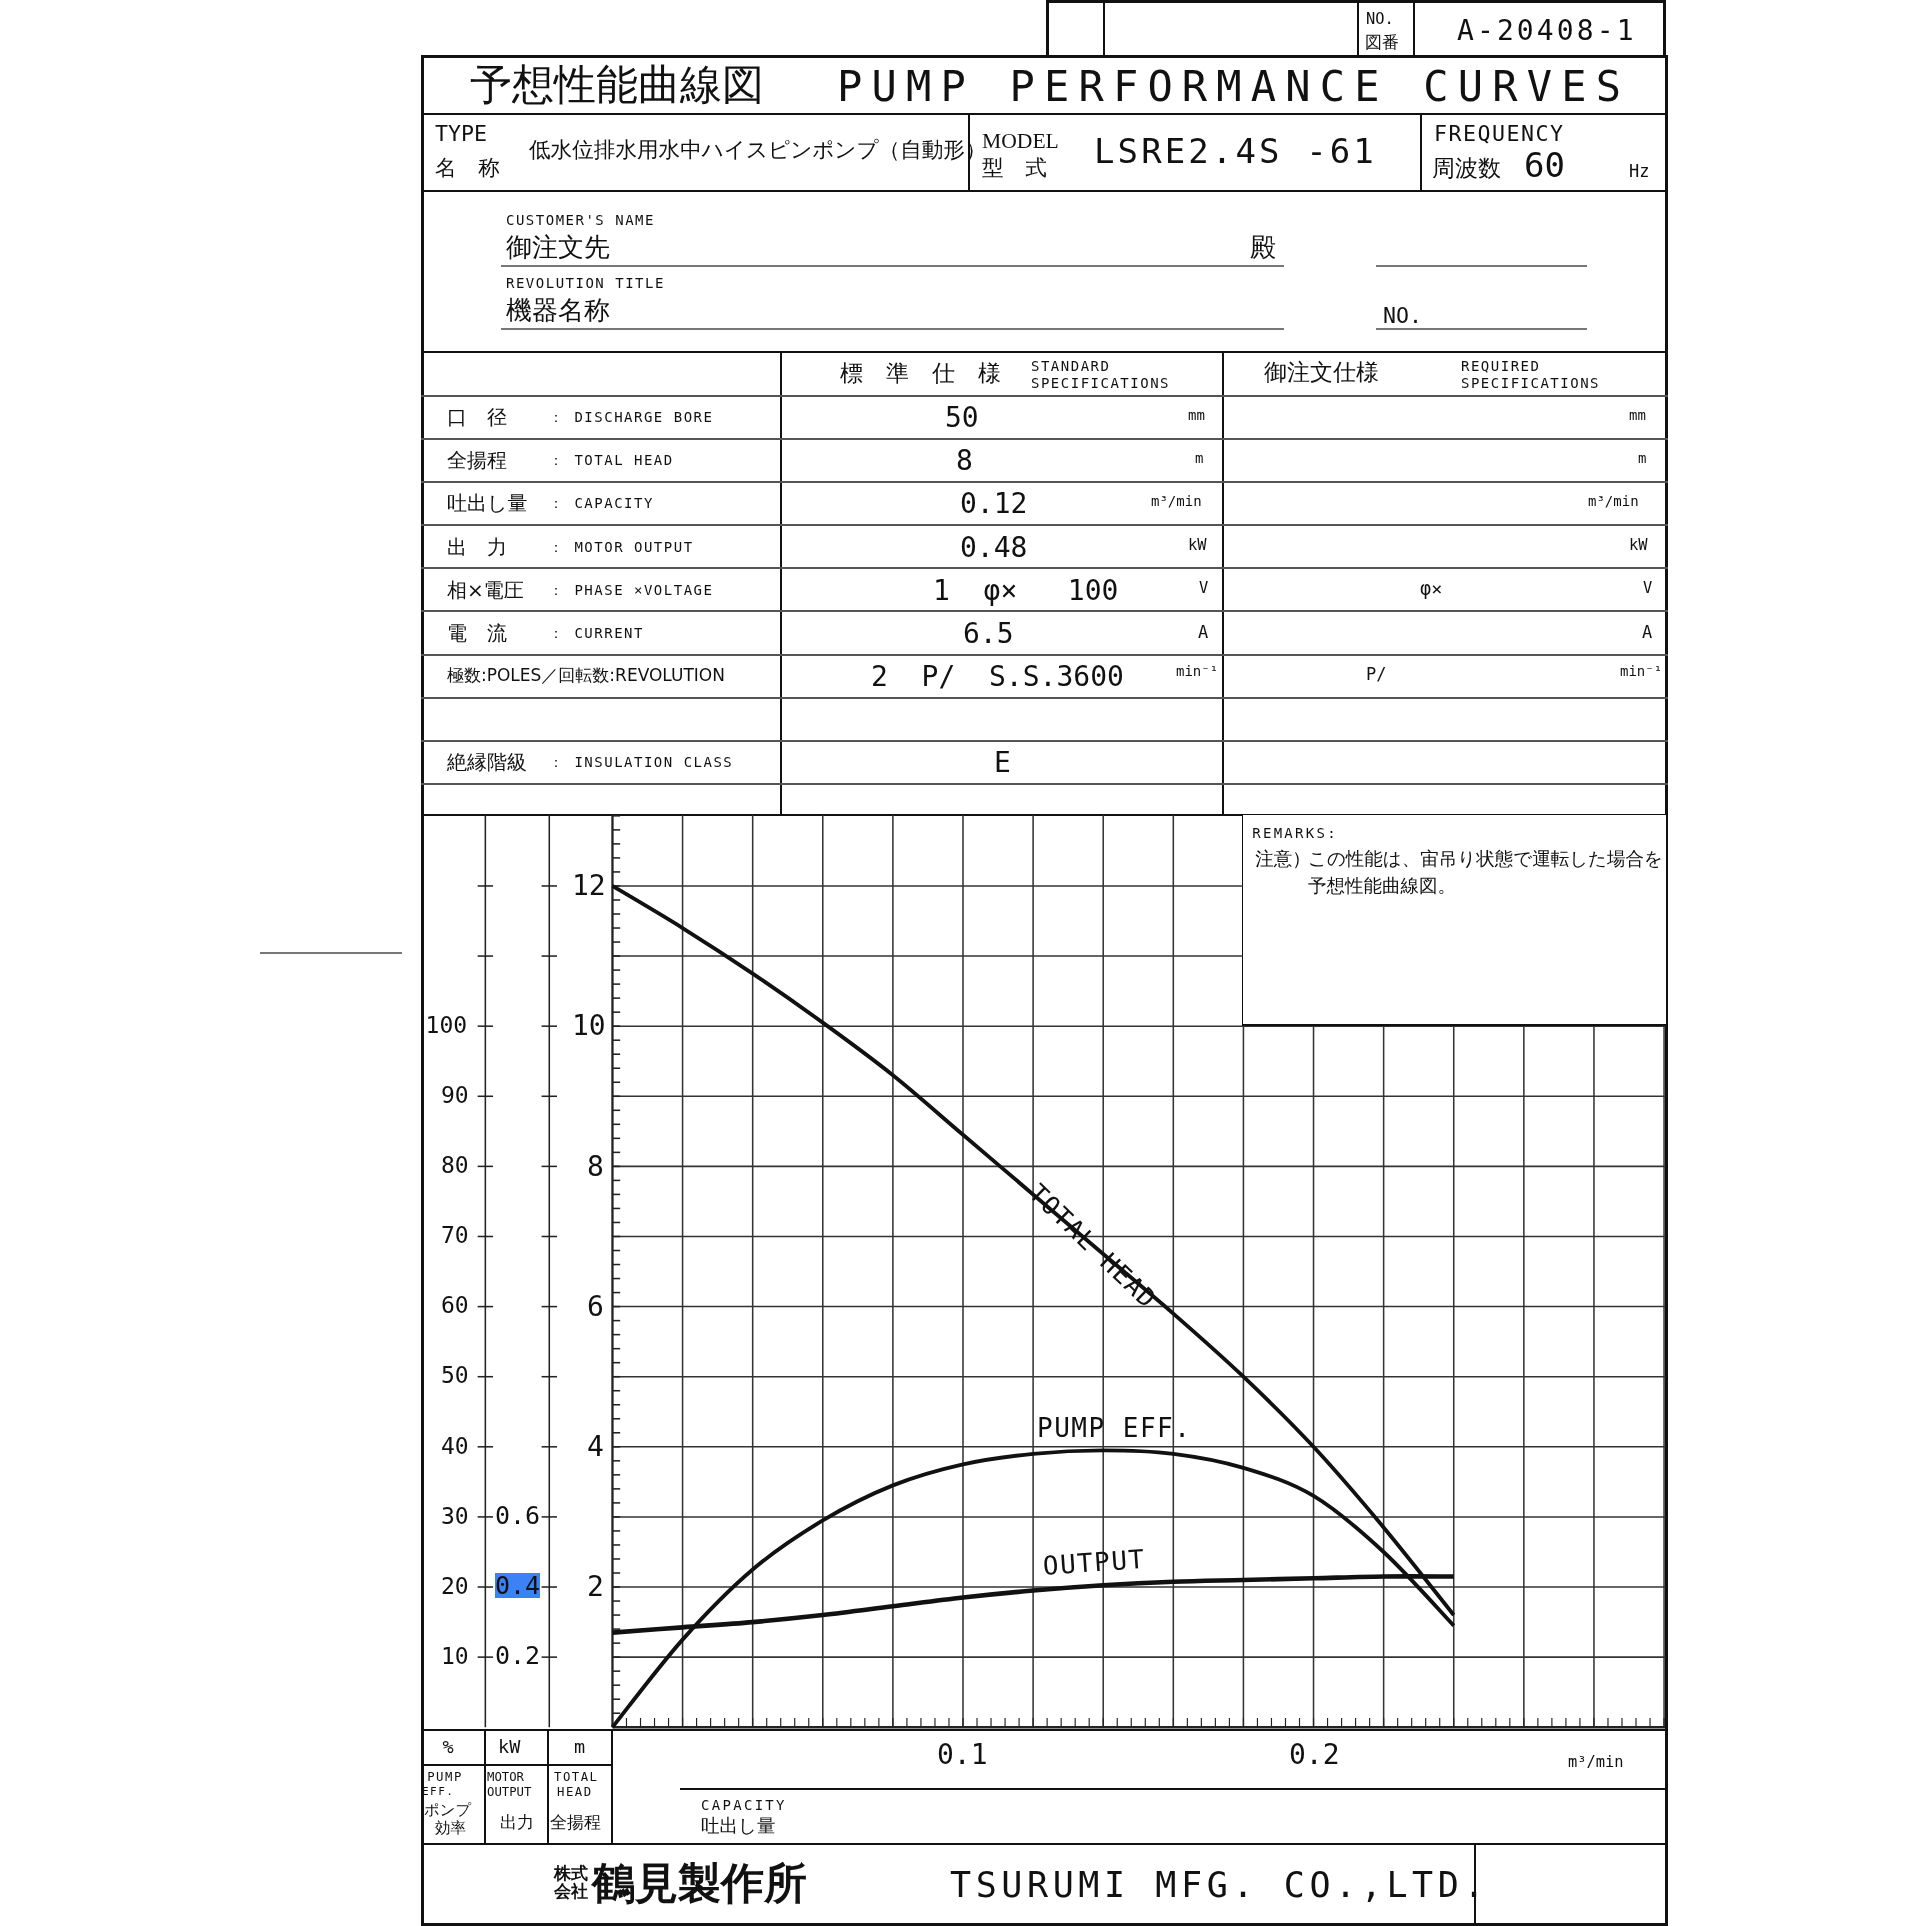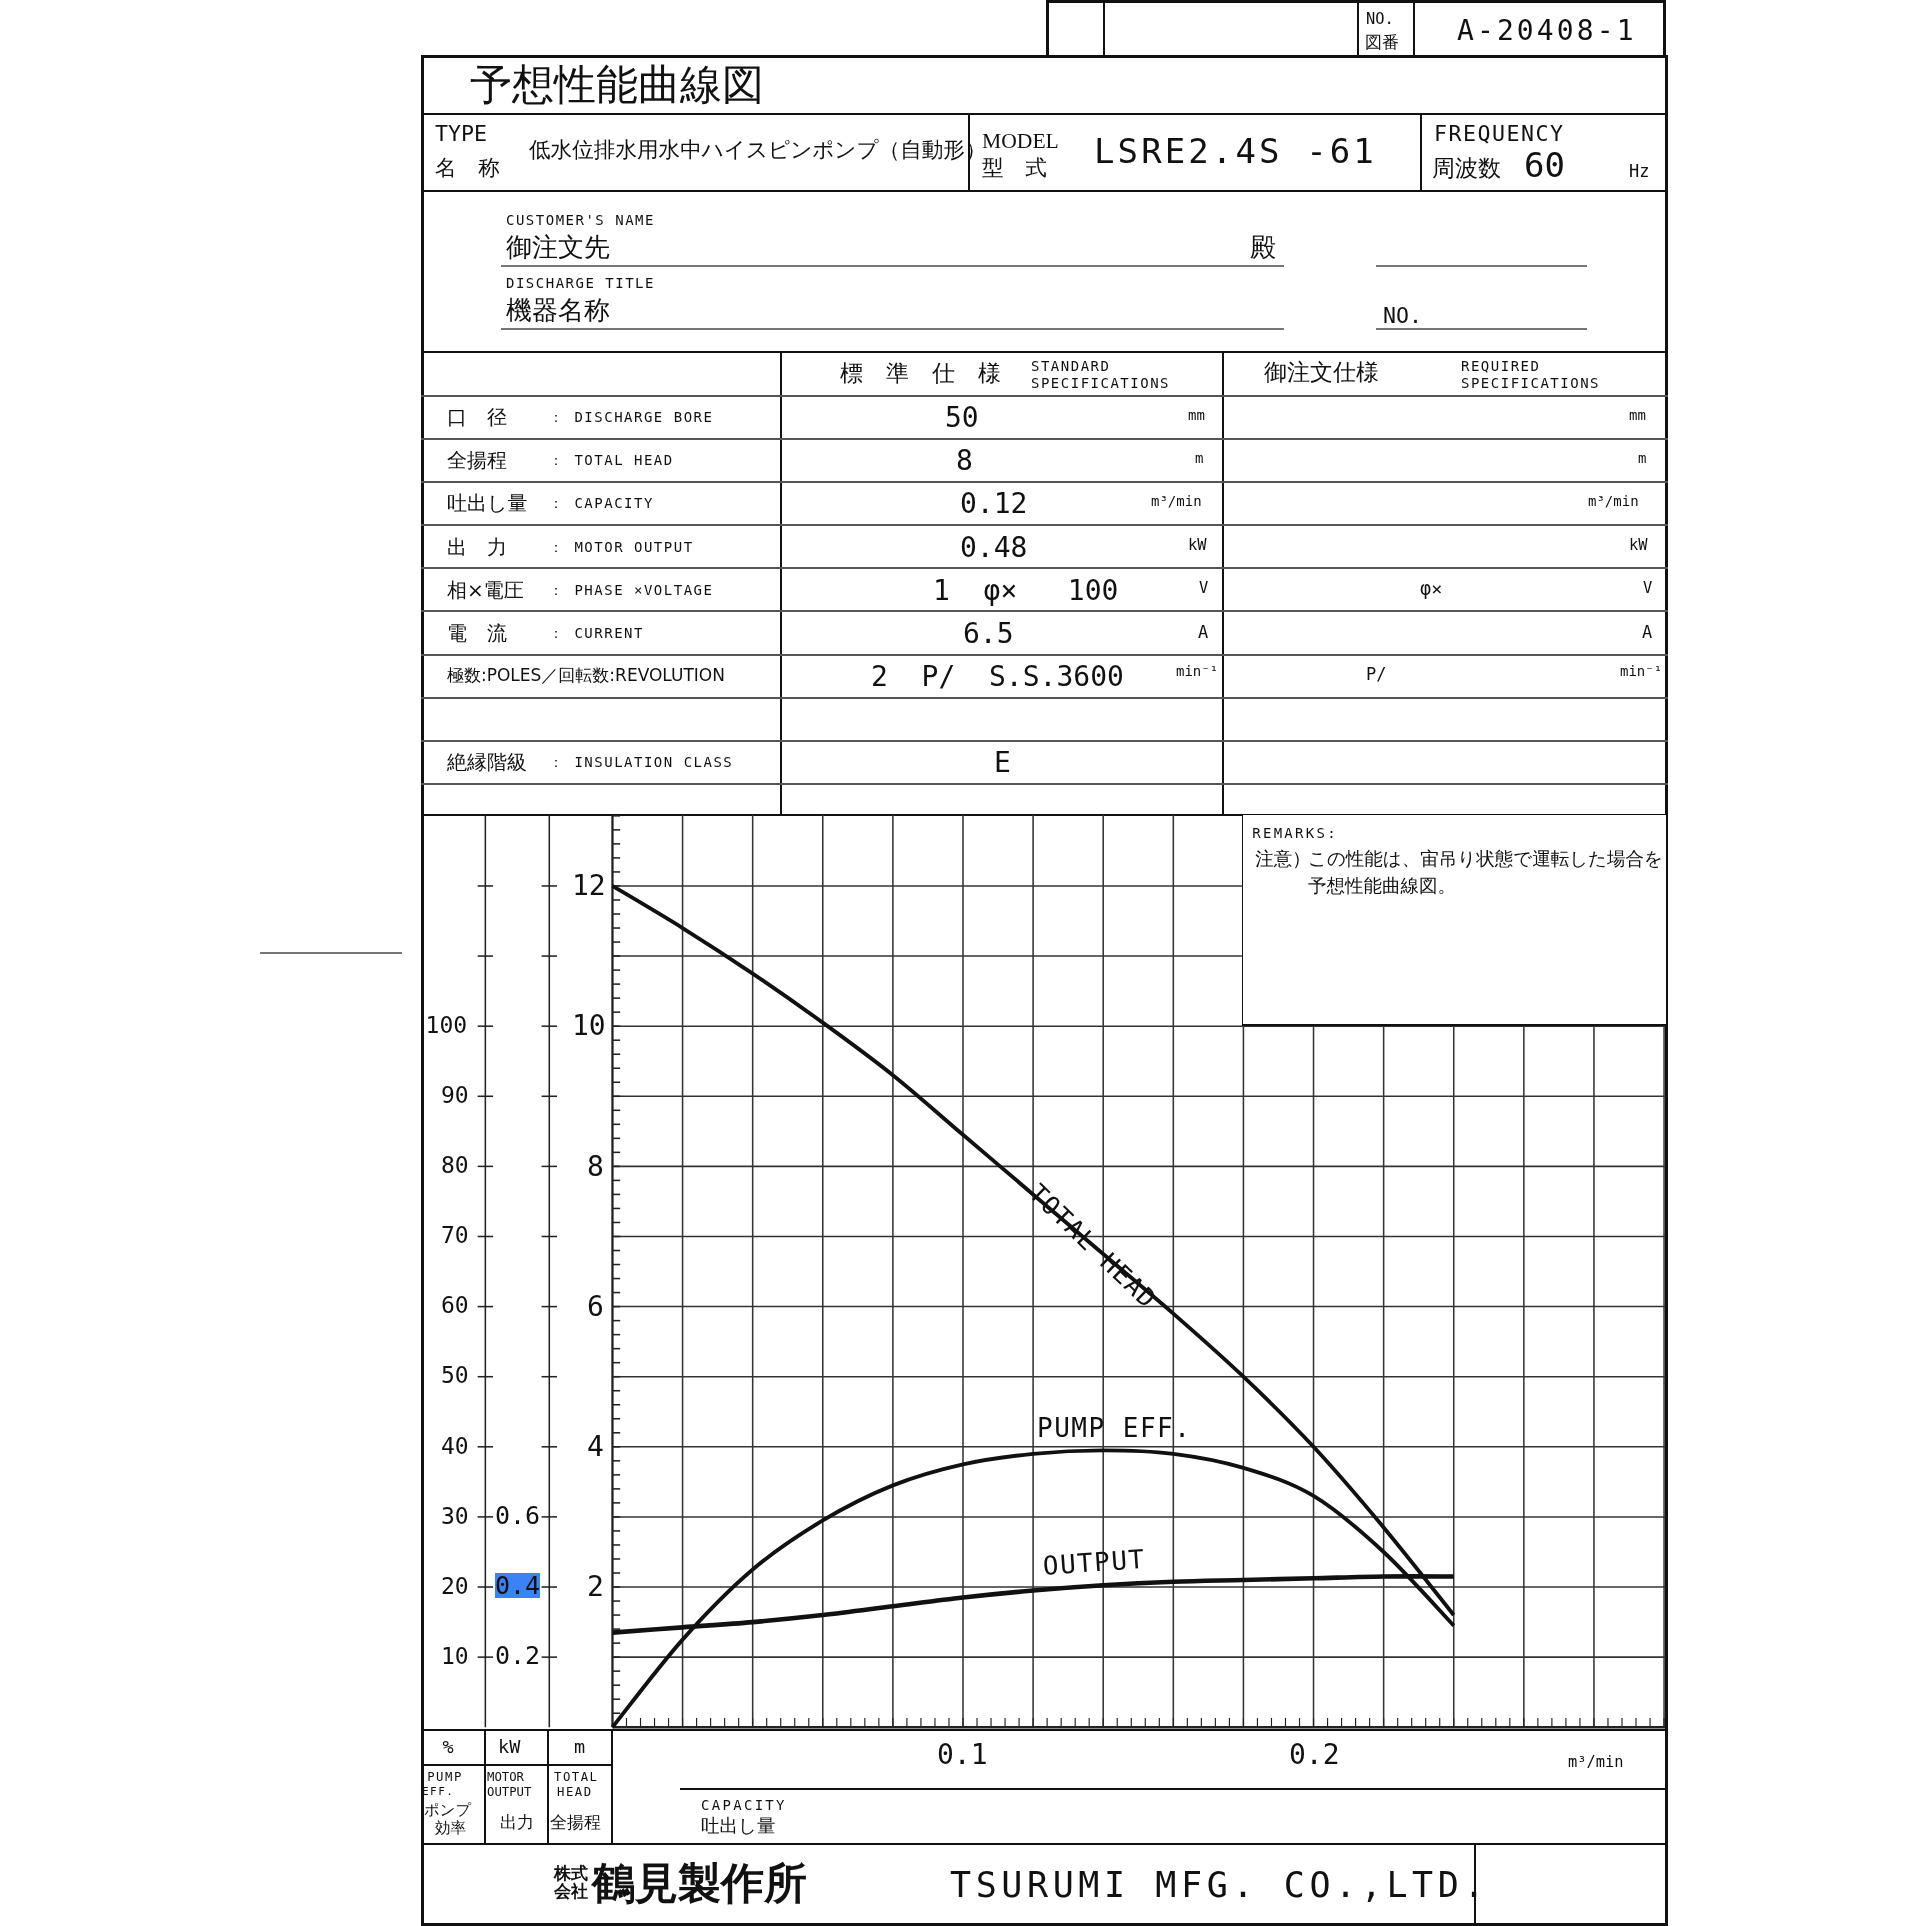--- a/index.html
+++ b/index.html
@@ -19,20 +19,21 @@
   <div class="ln" style="left:364px;top:0;width:1.5px;height:55px;"></div>
   <span class="t mono" style="left:317px;top:9.2px;font-size:15.4px;">NO.</span>
   <span class="t" style="left:316px;top:31px;font-size:17px;">図番</span>
   <span class="t mono" style="left:408px;top:14px;font-size:28px;letter-spacing:3.1px;">A-20408-1</span>
 </div>
 
 <div class="frame" style="left:421px;top:55px;width:1247px;height:1871px;"></div>
 
 <div class="abs" style="left:421px;top:55px;width:1247px;height:59px;">
   <span class="t" style="left:49px;top:9.2px;font-size:42px;">予想性能曲線図</span>
+  <span class="t mono" style="left:416px;top:10.8px;font-size:42px;letter-spacing:9.2px;">PUMP PERFORMANCE CURVES</span>
 </div>
 <div class="ln" style="left:421px;top:113px;width:1247px;height:2.3px;"></div>
 
 <div class="abs" style="left:421px;top:114px;width:1247px;height:77px;">
   <span class="t mono" style="left:14px;top:9.2px;font-size:21.6px;">TYPE</span>
   <span class="t" style="left:14px;top:43px;font-size:21.6px;">名　称</span>
   <span class="t" style="left:108px;top:25px;font-size:21.6px;">低水位排水用水中ハイスピンポンプ（自動形）</span>
   <div class="ln" style="left:547px;top:0;width:1.5px;height:77px;"></div>
   <span class="t mono" style="left:561px;top:17px;font-size:21.6px;font-family:Liberation Serif, serif;">MODEL</span>
   <span class="t" style="left:561px;top:43px;font-size:21.6px;">型　式</span>
@@ -44,21 +45,21 @@
   <span class="t mono" style="left:1208px;top:49px;font-size:17px;">Hz</span>
 </div>
 <div class="ln" style="left:421px;top:190px;width:1247px;height:2.3px;"></div>
 
 <div class="abs" style="left:421px;top:191px;width:1247px;height:162px;">
   <span class="t mono" style="left:85px;top:21.6px;font-size:14px;letter-spacing:1.5px;">CUSTOMER'S NAME</span>
   <span class="t" style="left:85px;top:43px;font-size:26px;">御注文先</span>
   <span class="t" style="left:829px;top:43px;font-size:26px;">殿</span>
   <div class="abs" style="left:80px;top:74px;width:783px;height:2.3px;background:#777;"></div>
   <div class="abs" style="left:955px;top:74px;width:211px;height:2.3px;background:#777;"></div>
-  <span class="t mono" style="left:85px;top:85px;font-size:14px;letter-spacing:1.5px;">DISCHARGE TITLE</span>
+  <span class="t mono" style="left:85px;top:85px;font-size:14px;letter-spacing:1.5px;">REVOLUTION TITLE</span>
   <span class="t" style="left:85px;top:106px;font-size:26px;">機器名称</span>
   <span class="t mono" style="left:962px;top:114px;font-size:21.6px;">NO.</span>
   <div class="abs" style="left:80px;top:137px;width:783px;height:2.3px;background:#777;"></div>
   <div class="abs" style="left:955px;top:137px;width:211px;height:2.3px;background:#777;"></div>
 </div>
 <div class="ln" style="left:421px;top:351px;width:1247px;height:2.3px;"></div>
 
 <div class="abs" style="left:421px;top:353px;width:1247px;height:462px;">
   <div class="ln" style="left:359px;top:0;width:1.5px;height:462px;"></div>
   <div class="ln" style="left:801px;top:0;width:1.5px;height:462px;"></div>

